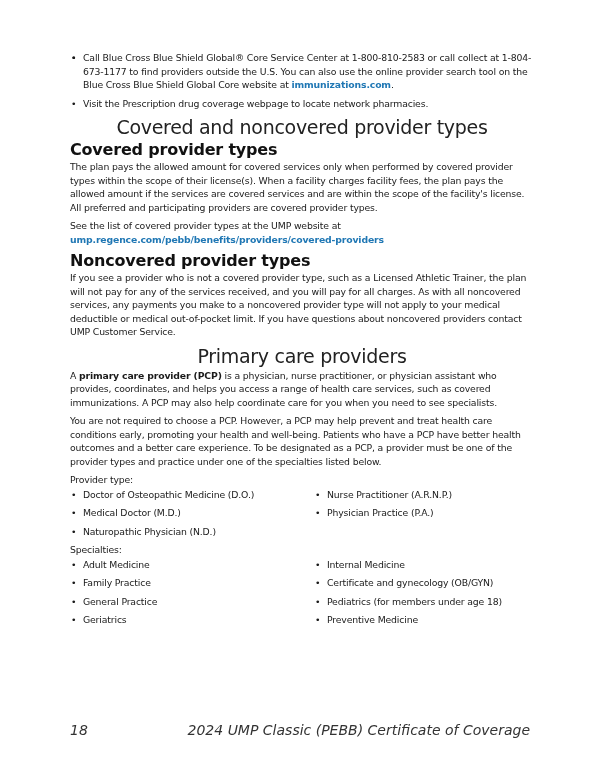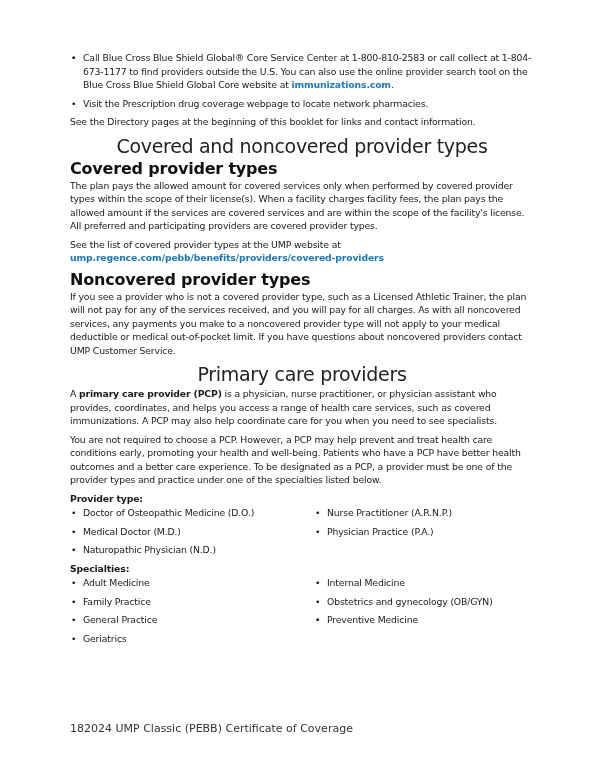--- a/index.html
+++ b/index.html
@@ -6,36 +6,35 @@
   body { width:600px; height:776px; position:relative; overflow:hidden;
          font-family:"DejaVu Sans", sans-serif; color:#1a1a1a; }
   .page { position:absolute; left:70px; top:46px; width:465px; font-size:9.3px; line-height:13.5px; letter-spacing:-0.15px; }
   ul { list-style:none; margin:0; padding:0; }
   li { position:relative; padding-left:13px; margin-bottom:5px; }
   li .bul { position:absolute; left:1px; top:0; }
   p { margin:0 0 5px 0; }
   a, .link { color:#1f77b4; font-weight:bold; text-decoration:none; }
   h1 { font-weight:normal; font-size:19px; line-height:22px; margin:6px 0 2px -1px; color:#222; letter-spacing:-0.3px;text-align:center; }
   h2 { font-weight:bold; font-size:16px; line-height:19px; margin:2px 0 1px 0; color:#111; letter-spacing:-0.2px; }
-  .label { font-weight:bold; margin:0 0 1px 0; }
+  .label { font-weight:normal; margin:0 0 1px 0; }
   .cols { display:flex; }
   .col { width:244px; }
   .col2 { width:221px; }
-  .footer { position:absolute; top:722px; left:70px; width:460px; font-size:11px; color:#333; display:flex; }
+  .footer { position:absolute; top:722px; left:70px; width:460px; font-style:italic; font-size:14px; color:#333; display:flex; justify-content:space-between; }
 </style>
 </head>
 <body>
 
 <div class="page">
   <ul>
     <li><span class="bul">•</span></li>
     <li><span class="bul">•</span><span>Call Blue Cross Blue Shield Global® Core Service Center at 1-800-810-2583 or call collect at 1-804-673-1177 to find providers outside the U.S. You can also use the online provider search tool on the Blue Cross Blue Shield Global Core website at </span><a>immunizations.com</a><span>.</span></li>
     <li><span class="bul">•</span><span>Visit the Prescription drug coverage webpage to locate network pharmacies.</span></li>
   </ul>
-  <p>See the Directory pages at the beginning of this booklet for links and contact information.</p>
 
   <h1>Covered and noncovered provider types</h1>
   <h2>Covered provider types</h2>
   <p>The plan pays the allowed amount for covered services only when performed by covered provider types within the scope of their license(s). When a facility charges facility fees, the plan pays the allowed amount if the services are covered services and are within the scope of the facility's license. All preferred and participating providers are covered provider types.</p>
   <p><span>See the list of covered provider types at the UMP website at</span><br><a>ump.regence.com/pebb/benefits/providers/covered-providers</a></p>
 
   <h2>Noncovered provider types</h2>
   <p>If you see a provider who is not a covered provider type, such as a Licensed Athletic Trainer, the plan will not pay for any of the services received, and you will pay for all charges. As with all noncovered services, any payments you make to a noncovered provider type will not apply to your medical deductible or medical out-of-pocket limit. If you have questions about noncovered providers contact UMP Customer Service.</p>
 
   <h1>Primary care providers</h1>
@@ -58,22 +57,22 @@
   <div class="label">Specialties:</div>
   <div class="cols">
     <ul class="col">
       <li><span class="bul">•</span><span>Adult Medicine</span></li>
       <li><span class="bul">•</span><span>Family Practice</span></li>
       <li><span class="bul">•</span><span>General Practice</span></li>
       <li><span class="bul">•</span><span>Geriatrics</span></li>
     </ul>
     <ul class="col2">
       <li><span class="bul">•</span><span>Internal Medicine</span></li>
-      <li><span class="bul">•</span><span>Obstetrics and gynecology (OB/GYN)</span></li>
-      <li><span class="bul">•</span></li>
+      <li><span class="bul">•</span><span>Certificate and gynecology (OB/GYN)</span></li>
+      <li><span class="bul">•</span><span>Pediatrics (for members under age 18)</span></li>
       <li><span class="bul">•</span><span>Preventive Medicine</span></li>
     </ul>
   </div>
 </div>
 
 <div class="footer">
   <span>18</span>
   <span>2024 UMP Classic (PEBB) Certificate of Coverage</span>
 </div>
 

